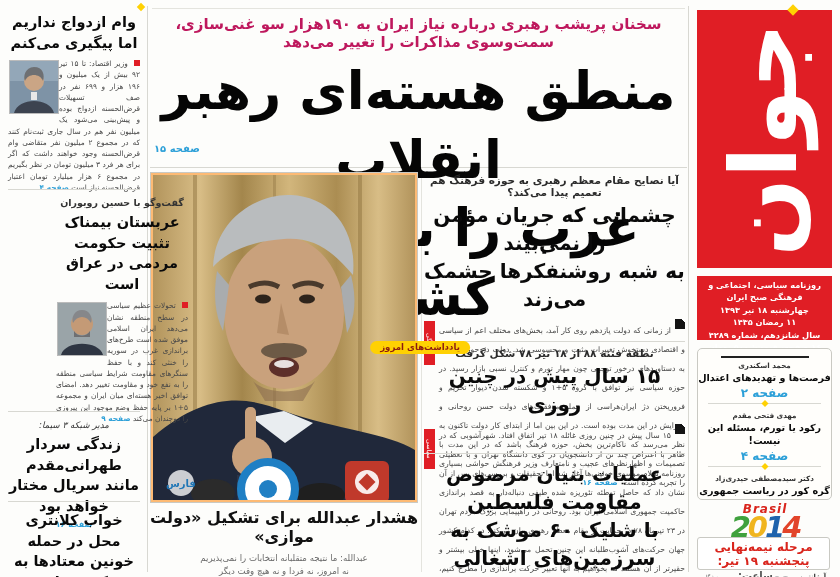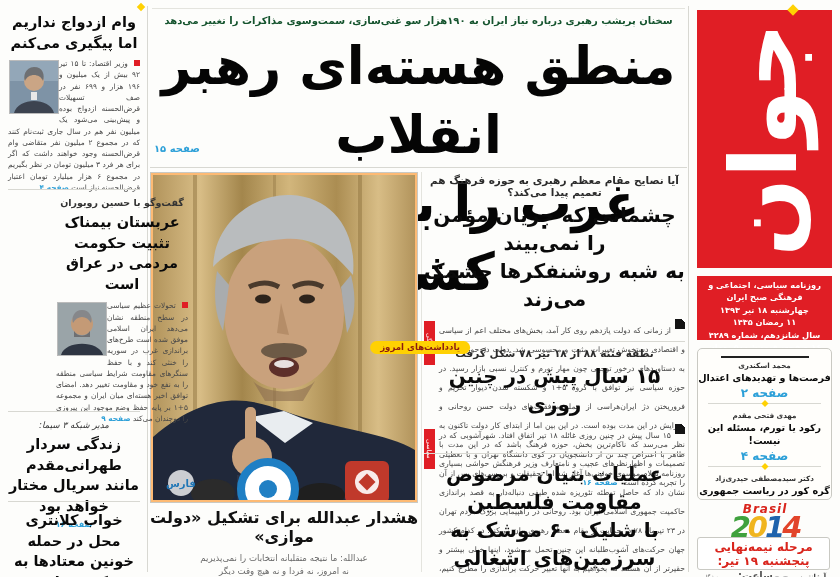--- a/index.html
+++ b/index.html
@@ -5,21 +5,21 @@
   html,body{margin:0;padding:0;background:#fff;}
   .page{position:relative;width:840px;height:577px;background:#fdfdfb;overflow:hidden;
         direction:rtl;font-family:"DejaVu Sans",sans-serif;color:#111;}
   .abs{position:absolute;}
   .vrule{position:absolute;width:1px;background:#d8d8d2;}
   .hrule{position:absolute;height:1px;background:#d8d8d2;}
   .blue{color:#2da0d8;font-weight:bold;}
   .center{text-align:center;}
 
   
-  .top-kicker{font-size:10px;font-weight:bold;color:#14532d;}
+  .top-kicker{font-size:15px;font-weight:bold;color:#be185d;}
   .top-head{font-size:52px;font-weight:bold;color:#050505;line-height:1.32;letter-spacing:-1px;}
   .top-pref{font-size:10px;}
 
   
   .kicker-sm{font-size:10.5px;font-weight:bold;color:#2b2b2b;}
   .head-md{font-size:20px;font-weight:bold;color:#0a0a0a;line-height:1.4;}
   .head-sm{font-size:14.5px;font-weight:bold;color:#0a0a0a;line-height:1.42;}
   .bodytxt{font-size:7.7px;color:#474747;text-align:justify;line-height:1.52;}
   .body-wrap{position:relative;padding-left:15px;margin-top:5px;}
   .ribbon{position:absolute;left:0;top:3px;width:11px;background:#e01e25;color:#fff;

